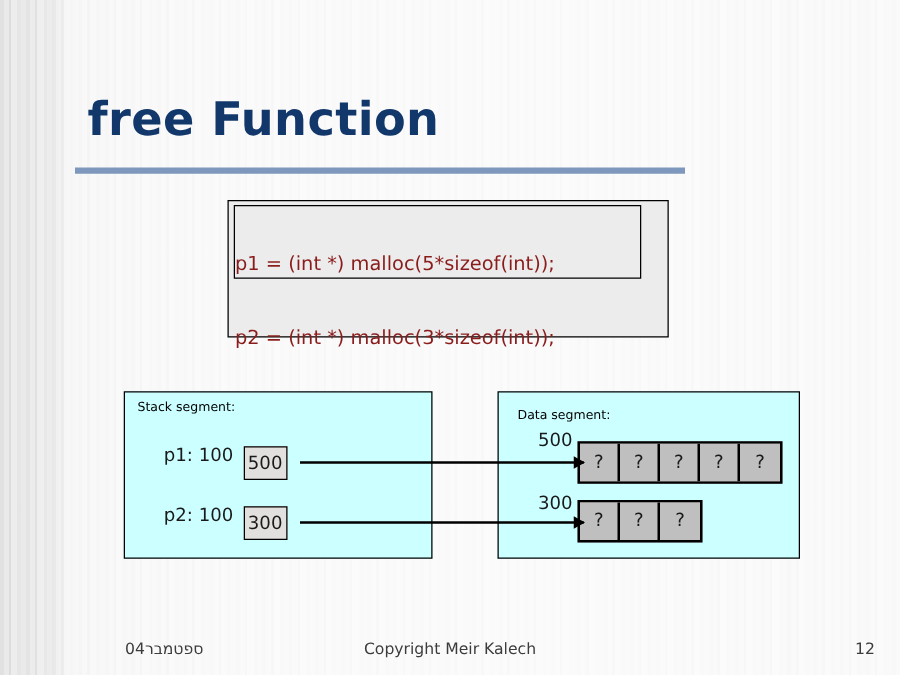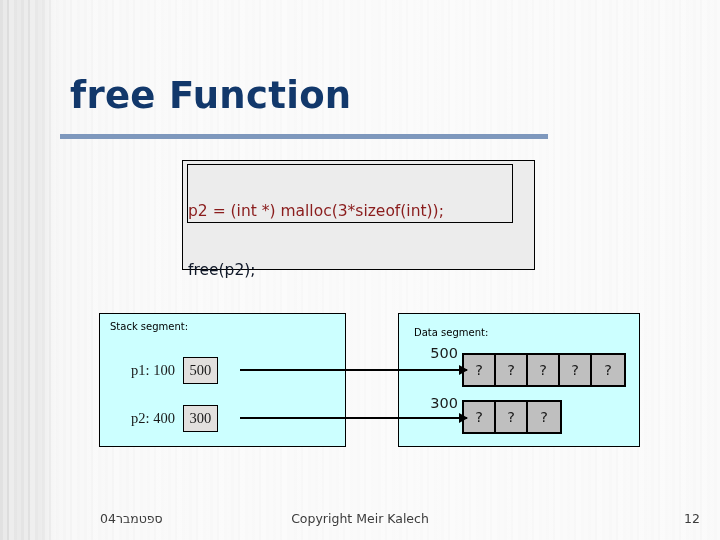--- a/index.html
+++ b/index.html
@@ -135,23 +135,21 @@
     color: #000000;
     white-space: nowrap;
   }
   #stack-title { left: 110px; top: 321px; }
   #data-title  { left: 414px; top: 327px; }
 
   
   .stack-row {
     position: absolute;
     display: flex;
-    align-items: center;
-    white-space: nowrap;
-    font-family: Liberation Serif, serif;
+    white-space: nowrap;
   }
   #stack-row-1 { left: 131px; top: 357px; }
   #stack-row-2 { left: 131px; top: 405px; }
   .stack-label {
     font-size: 14.5px;
     color: #1a1a1a;
     margin-right: 8px;
   }
   .ptr-box {
     box-sizing: border-box;
@@ -243,35 +241,36 @@
 
   <div class="layer">
 
     <div id="title">free Function</div>
     <div id="title-rule"></div>
 
     <div id="code-outer">
       <div id="code-inner"></div>
     </div>
     <div class="code-lines">
+      <span class="code-line code-malloc">p1 = (int *) malloc(5*sizeof(int));</span>
       <span class="code-line code-malloc">p2 = (int *) malloc(3*sizeof(int));</span>
       <span class="code-line code-free">free(p2);</span>
       <span class="code-line code-free">free(p1);</span>
     </div>
 
     <div class="seg-box" id="stack-box"></div>
     <div class="seg-title" id="stack-title">Stack segment:</div>
 
     <div class="stack-row" id="stack-row-1">
       <span class="stack-label">p1: 100</span>
       <span class="ptr-box">500</span>
     </div>
 
     <div class="stack-row" id="stack-row-2">
-      <span class="stack-label">p2: 400</span>
+      <span class="stack-label">p2: 100</span>
       <span class="ptr-box">300</span>
     </div>
 
     <div class="seg-box" id="data-box"></div>
     <div class="seg-title" id="data-title">Data segment:</div>
 
     <div class="heap-addr" id="heap-addr-1">500</div>
     <div class="heap-addr" id="heap-addr-2">300</div>
 
     <div class="heap-row" id="heap-row-1">

